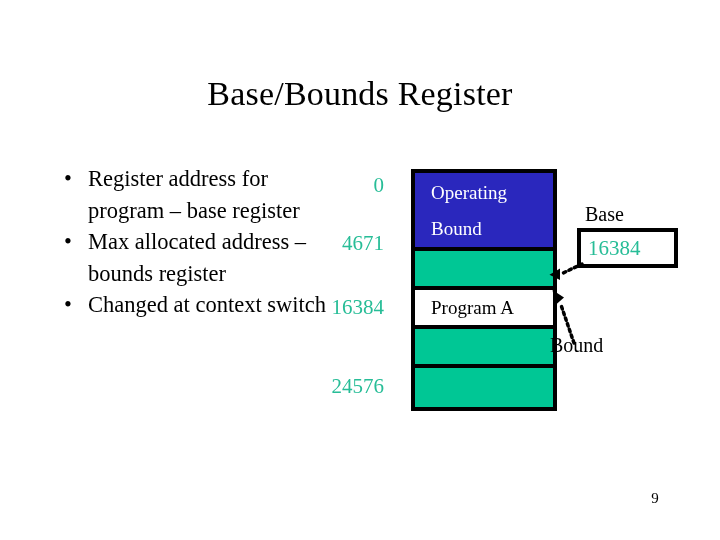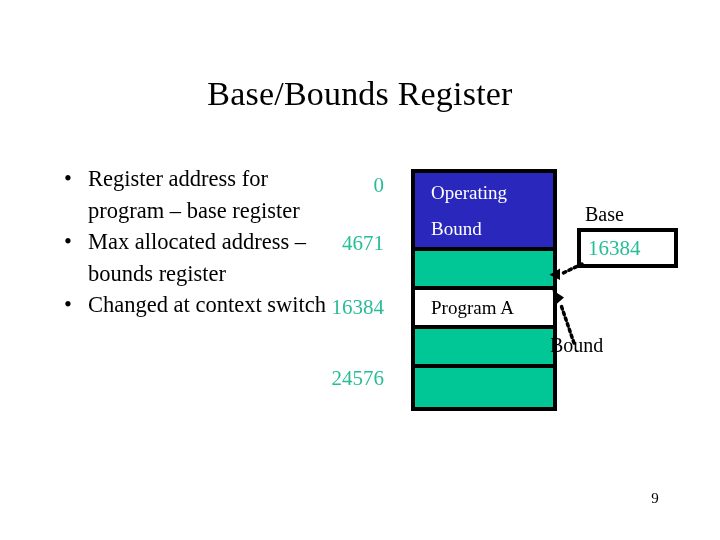--- a/index.html
+++ b/index.html
@@ -60,21 +60,21 @@
     position: absolute;
     text-align: right;
     font-size: 21px;
     line-height: 21px;
     color: #27bd97;
     white-space: nowrap;
   }
   #addr-0    { left: 290px; top: 175px; width: 94px; }
   #addr-8192 { left: 290px; top: 233px; width: 94px; }
   #addr-16384{ left: 290px; top: 297px; width: 94px; }
-  #addr-24576{ left: 290px; top: 368px; width: 94px; }
+  #addr-24576{ left: 290px; top: 376px; width: 94px; }
 
   
   #memory-column {
     position: absolute;
     left: 411px;
     top: 169px;
     width: 146px;
     border: 4px solid #000000;
     box-sizing: border-box;
     background: #000000;

